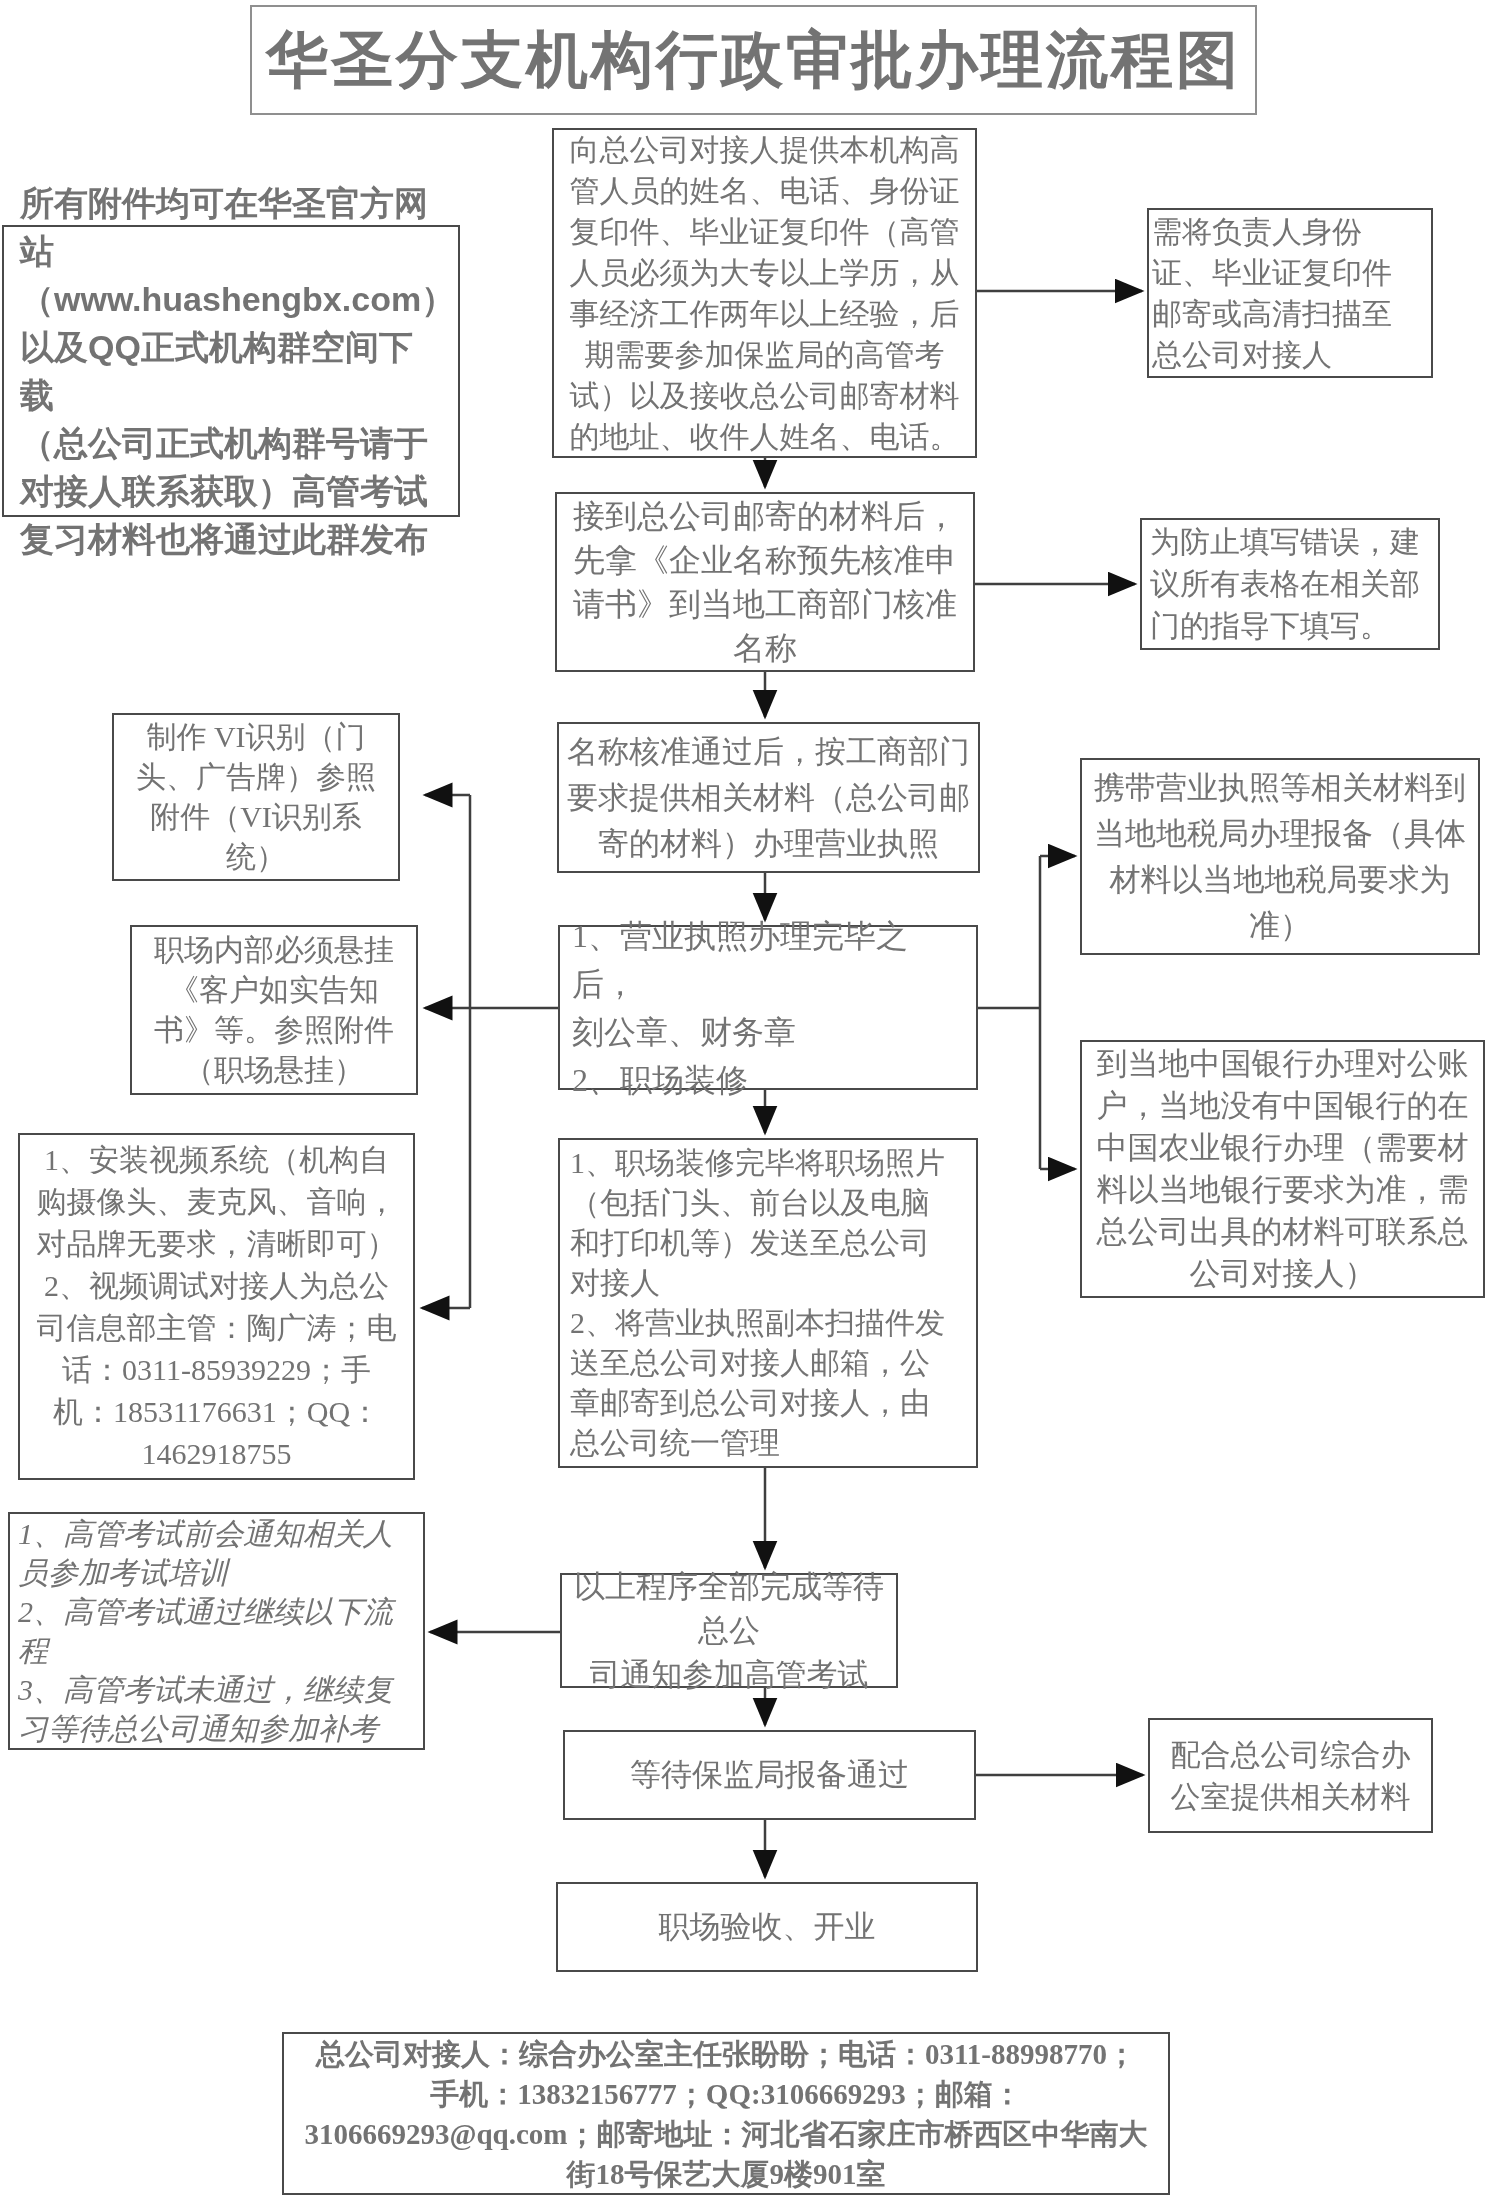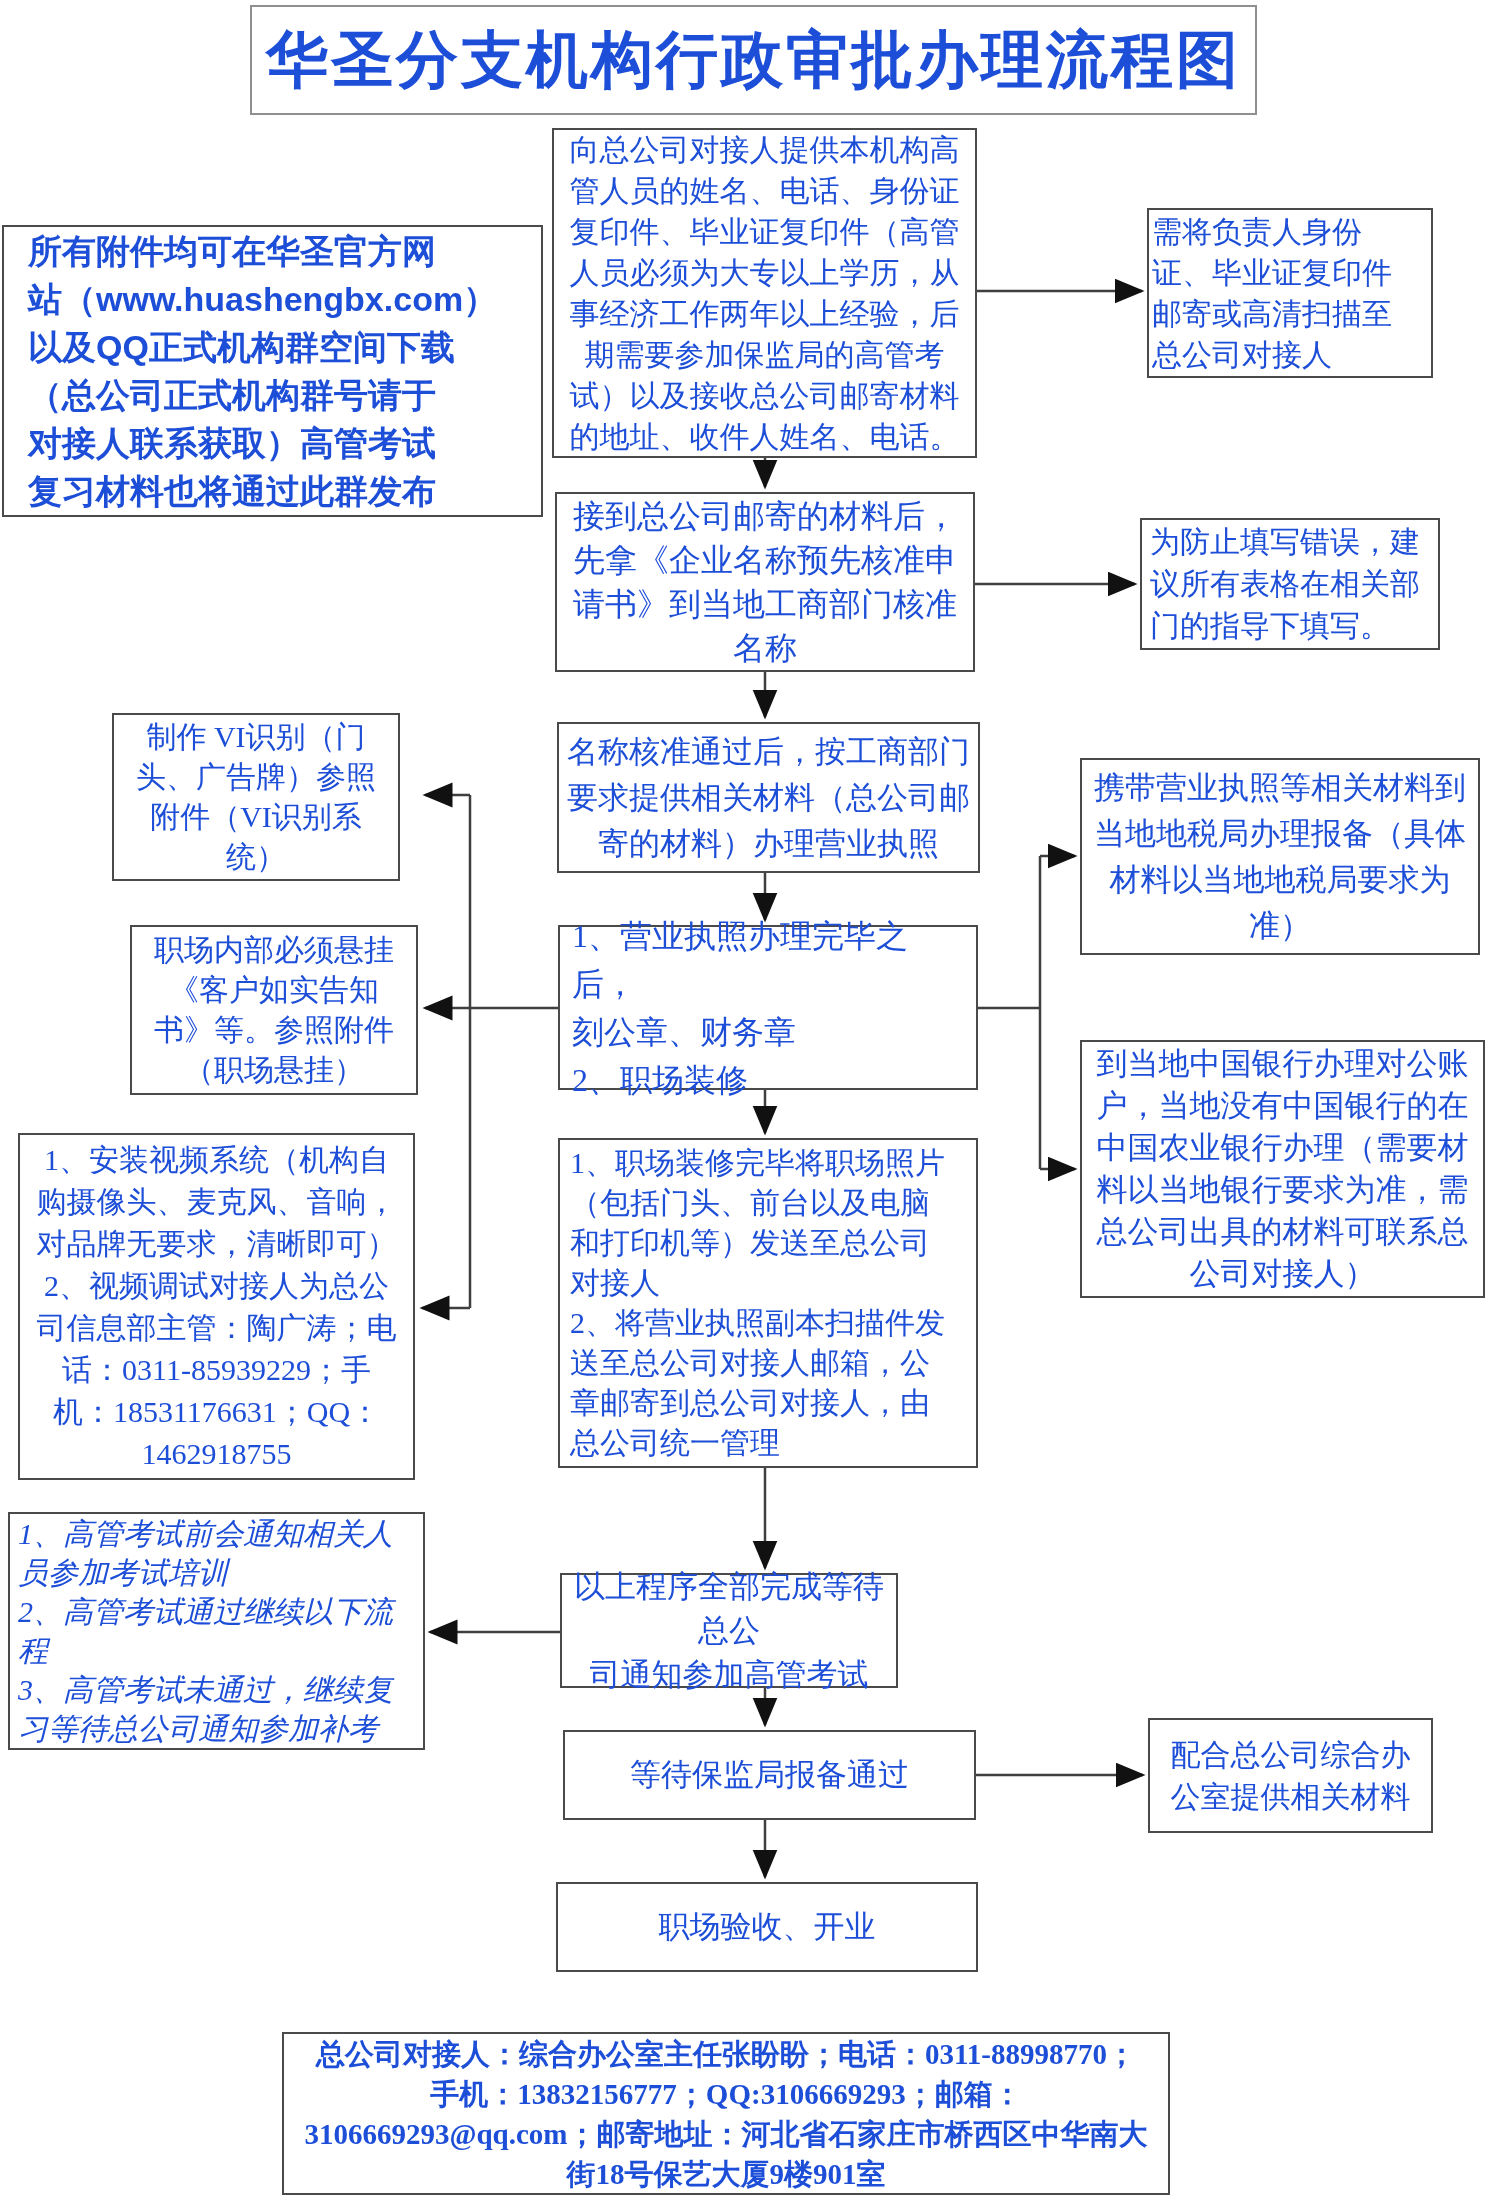--- a/index.html
+++ b/index.html
@@ -1,16 +1,16 @@
 <!DOCTYPE html>
 <html><head>
 <meta charset="utf-8">
 <style>
   html,body{margin:0;padding:0;background:#ffffff;}
-  #canvas{position:relative;width:1500px;height:2201px;background:#ffffff;color:#1d4ed8;
+  #canvas{position:relative;width:1500px;height:2201px;background:#ffffff;color:#737373;
           font-family:"Liberation Serif",serif;}
   #connectors{position:absolute;left:0;top:0;z-index:0;}
   .box{position:absolute;background:#ffffff;border:2px solid #4a4a4a;box-sizing:border-box;
        display:flex;align-items:center;justify-content:center;z-index:1;}
   .box .txt{width:100%;white-space:pre-line;}
   .c .txt{text-align:center;}
   .l .txt{text-align:left;}
   .sans{font-family:"Liberation Sans",sans-serif;}
   .bold{font-weight:bold;}
   #title-box{border-color:#8f8f8f;}
@@ -48,21 +48,21 @@
       <line x1="765" y1="1688" x2="765" y2="1725" marker-end="url(#arr)"></line>
       <line x1="976" y1="1775" x2="1143" y2="1775" marker-end="url(#arr)"></line>
       <line x1="765" y1="1820" x2="765" y2="1877" marker-end="url(#arr)"></line>
     </g>
   </svg>
 
   <div class="box c" id="title-box" style="left:250px;top:5px;width:1007px;height:110px;font-size:62px;">
     <div class="txt">华圣分支机构行政审批办理流程图</div>
   </div>
 
-  <div class="box l sans bold" style="left:2px;top:225px;width:541px;height:292px;font-size:34px;line-height:48px;padding:4px 24px;">
+  <div class="box l sans bold" style="left:2px;top:225px;width:458px;height:292px;font-size:34px;line-height:48px;padding:4px 16px;">
     <div class="txt">所有附件均可在华圣官方网
 站（www.huashengbx.com）
 以及QQ正式机构群空间下载
 （总公司正式机构群号请于
 对接人联系获取）高管考试
 复习材料也将通过此群发布</div>
   </div>
 
   <div class="box c" style="left:552px;top:128px;width:425px;height:330px;font-size:30px;line-height:41px;">
     <div class="txt">向总公司对接人提供本机构高

